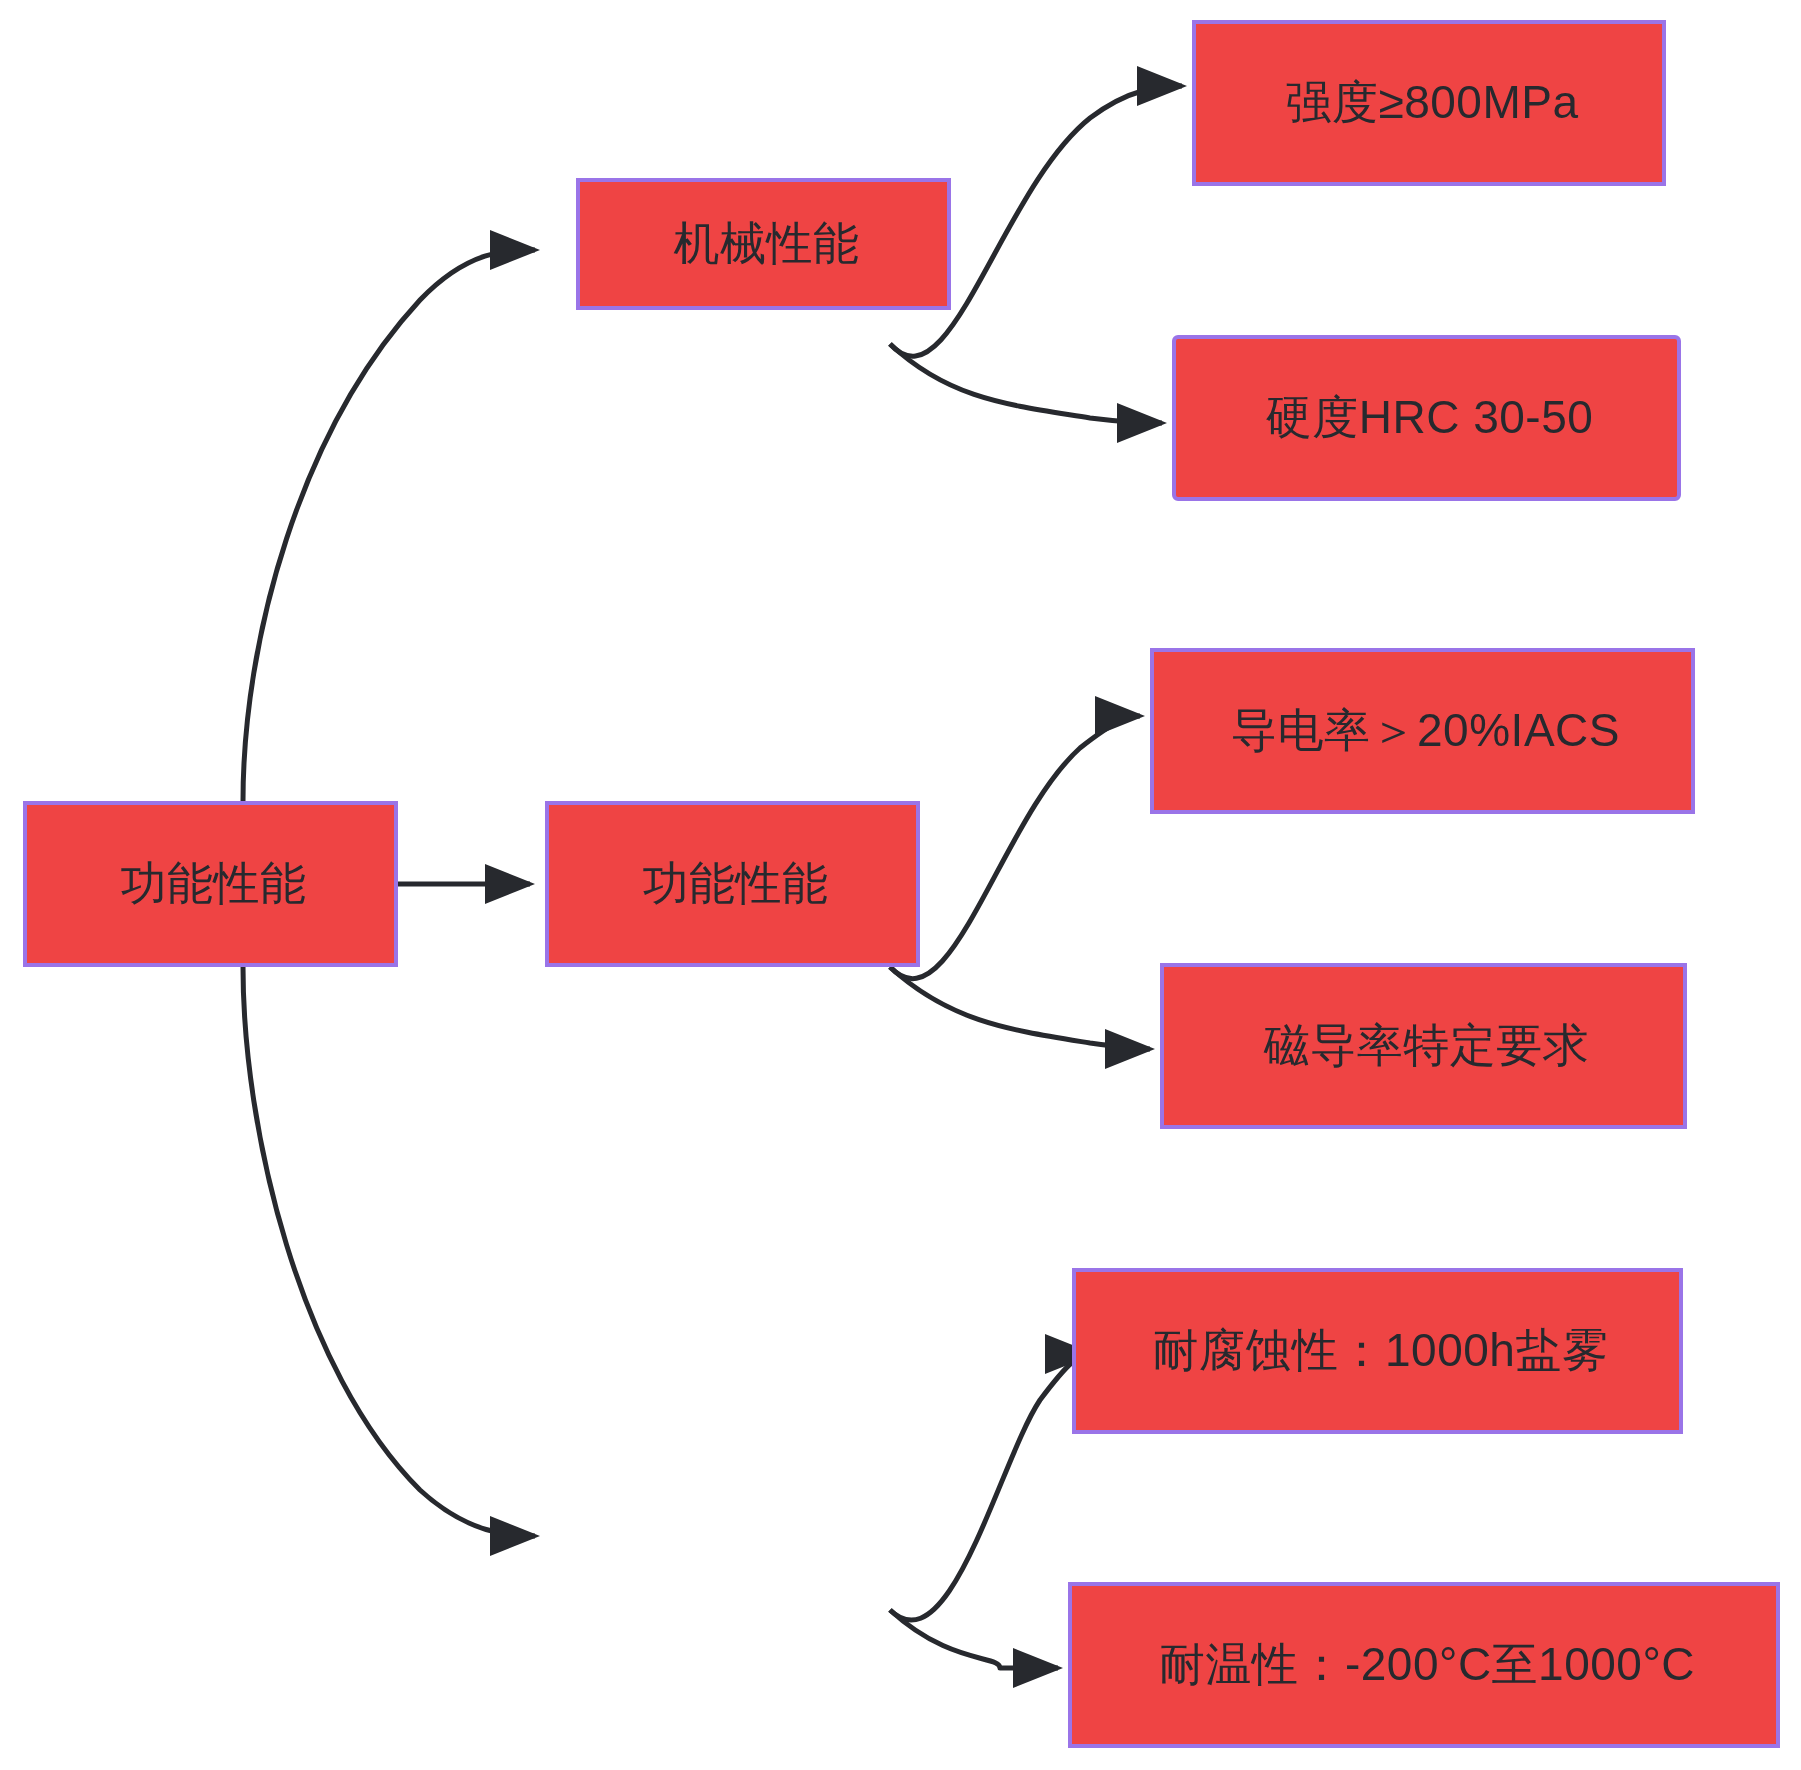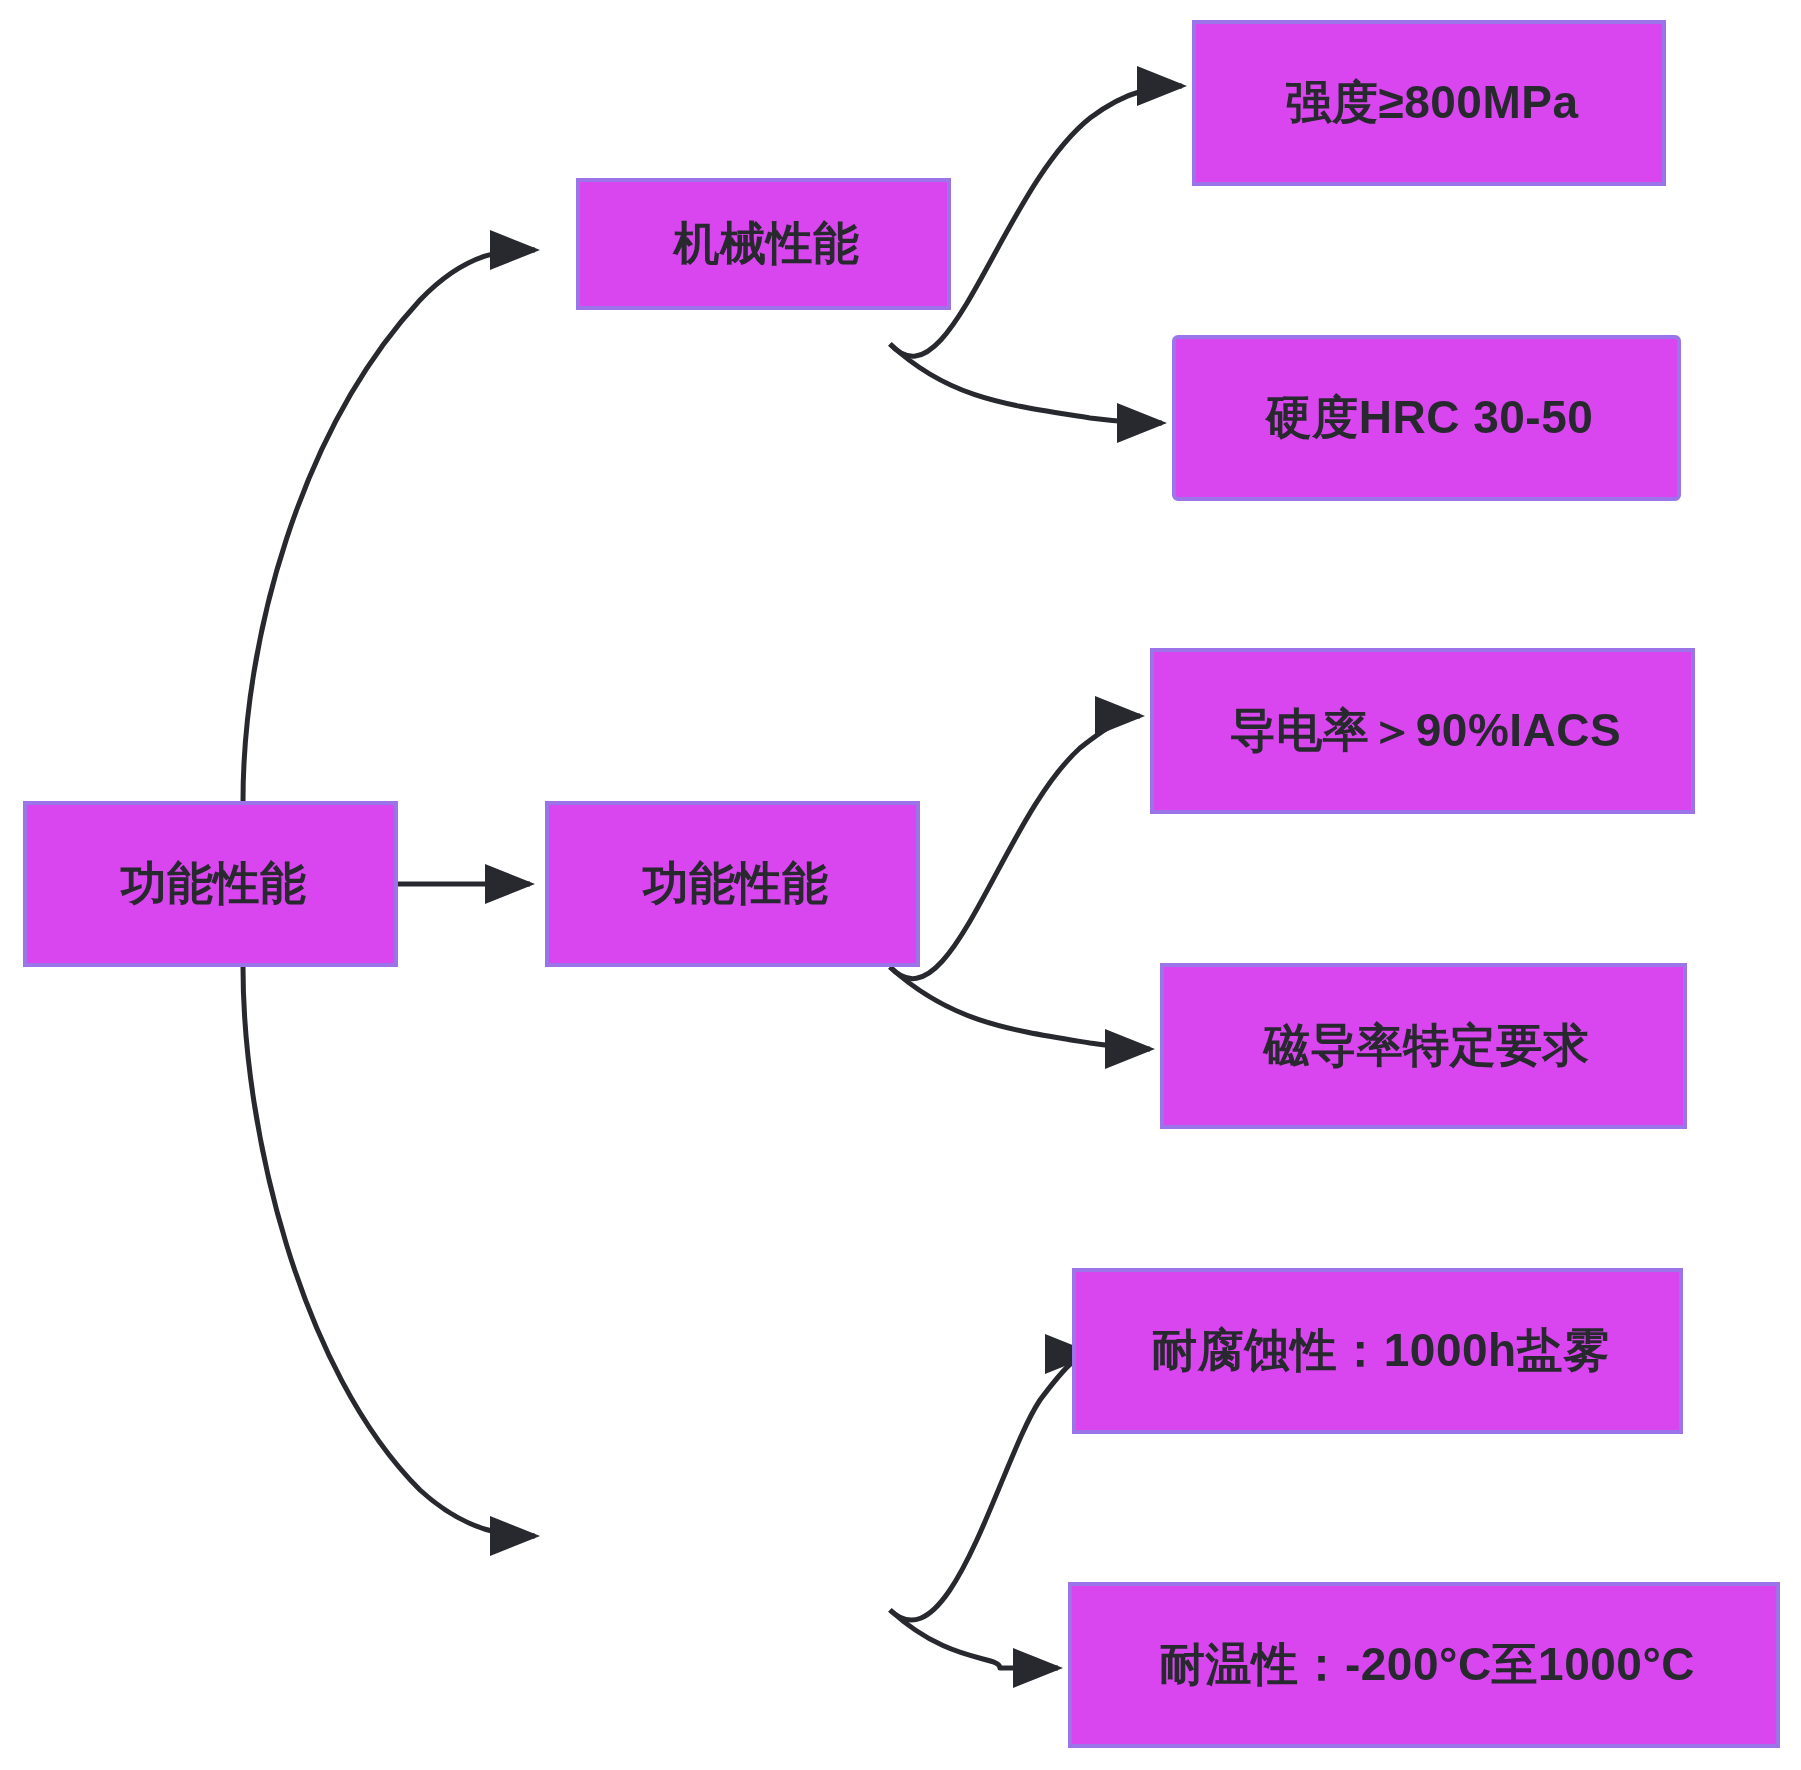--- a/index.html
+++ b/index.html
@@ -29,29 +29,29 @@
   .edge-path {
     fill: none;
     stroke: #27292e;
     stroke-width: 5;
     stroke-linecap: butt;
     stroke-linejoin: round;
   }
   .node {
     position: absolute;
     box-sizing: border-box;
-    background: #d946ef;
+    background: #ef4444;
     border: 4px solid #9a74e8;
     display: flex;
     align-items: center;
     justify-content: center;
     text-align: center;
     color: #27292e;
     font-size: 46px;
-    font-weight: 700;
+    font-weight: 400;
     letter-spacing: 0.5px;
     line-height: 1.2;
     white-space: nowrap;
     padding-left: 6px;
   }
   .node-label {
     display: block;
   }
 </style>
 </head>
@@ -93,21 +93,21 @@
 
   <div class="node" style="left: 1192px; top: 20px; width: 474px; height: 166px;">
     <span class="node-label">强度≥800MPa</span>
   </div>
 
   <div class="node" style="left: 1172px; top: 335px; width: 509px; height: 166px; border-radius: 6px;">
     <span class="node-label">硬度HRC 30-50</span>
   </div>
 
   <div class="node" style="left: 1150px; top: 648px; width: 545px; height: 166px;">
-    <span class="node-label">导电率＞90%IACS</span>
+    <span class="node-label">导电率＞20%IACS</span>
   </div>
 
   <div class="node" style="left: 1160px; top: 963px; width: 527px; height: 166px;">
     <span class="node-label">磁导率特定要求</span>
   </div>
 
   <div class="node" style="left: 1072px; top: 1268px; width: 611px; height: 166px; text-align: center;">
     <span class="node-label">耐腐蚀性：1000h盐雾</span>
   </div>
 

